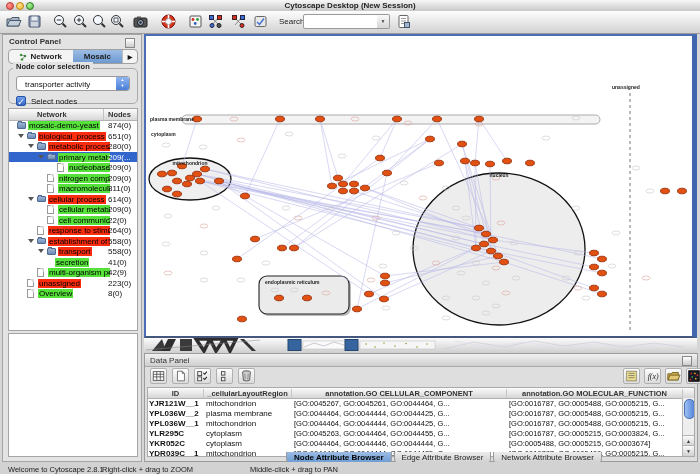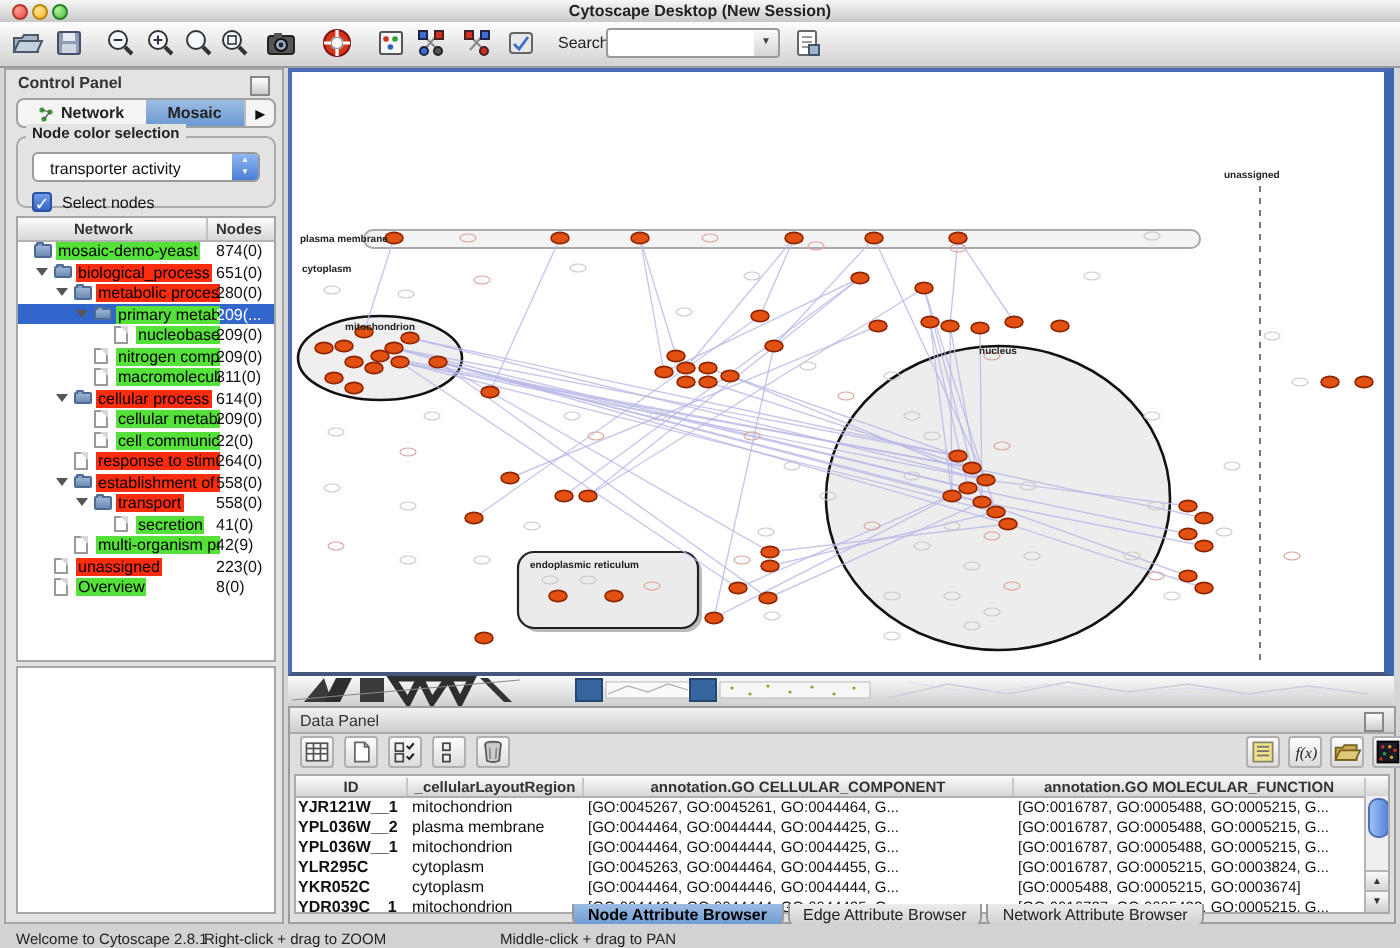--- a/index.html
+++ b/index.html
@@ -334,21 +334,21 @@
           <span class="cnt">558(0)</span>
         </div>
         <div class="trow">
           <span class="tri" style="left: 29px;"></span>
           <span class="fico" style="left: 38px;"></span>
           <span class="tlabel bg-red" style="left: 49px; max-width: 50px;">transport</span>
           <span class="cnt">558(0)</span>
         </div>
         <div class="trow">
           <span class="dico" style="left: 48px;"></span>
-          <span class="tlabel bg-green" style="left: 59px; max-width: 40px;">secretion</span>
+          <span class="tlabel bg-green" style="left: 46px; max-width: 40px;">secretion</span>
           <span class="cnt">41(0)</span>
         </div>
         <div class="trow">
           <span class="dico" style="left: 28px;"></span>
           <span class="tlabel bg-green" style="left: 39px; max-width: 60px;">multi-organism pro</span>
           <span class="cnt">42(9)</span>
         </div>
         <div class="trow">
           <span class="dico" style="left: 18px;"></span>
           <span class="tlabel bg-red" style="left: 29px; max-width: 70px;">unassigned</span>

